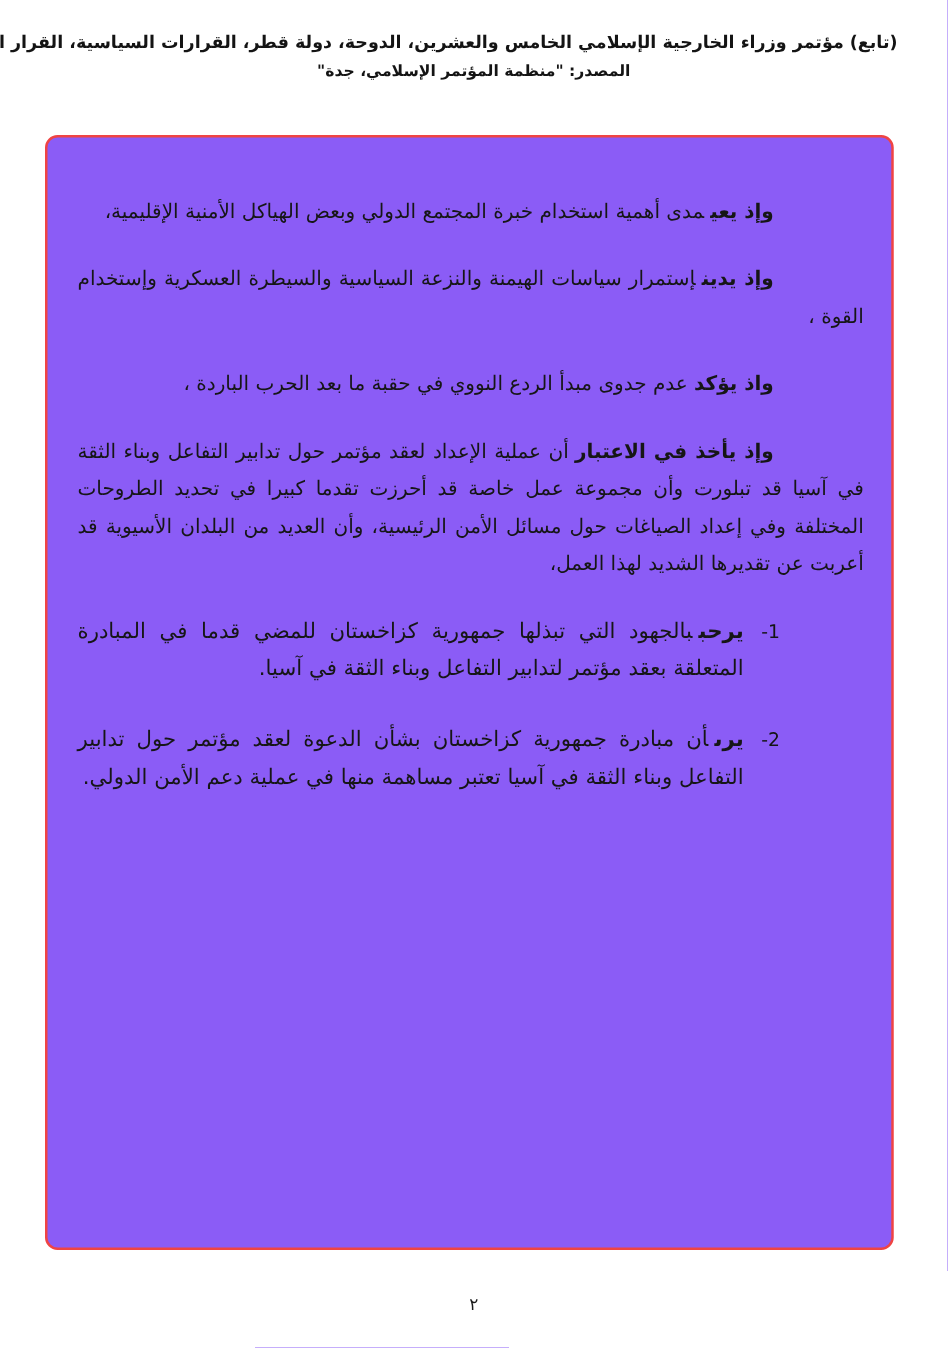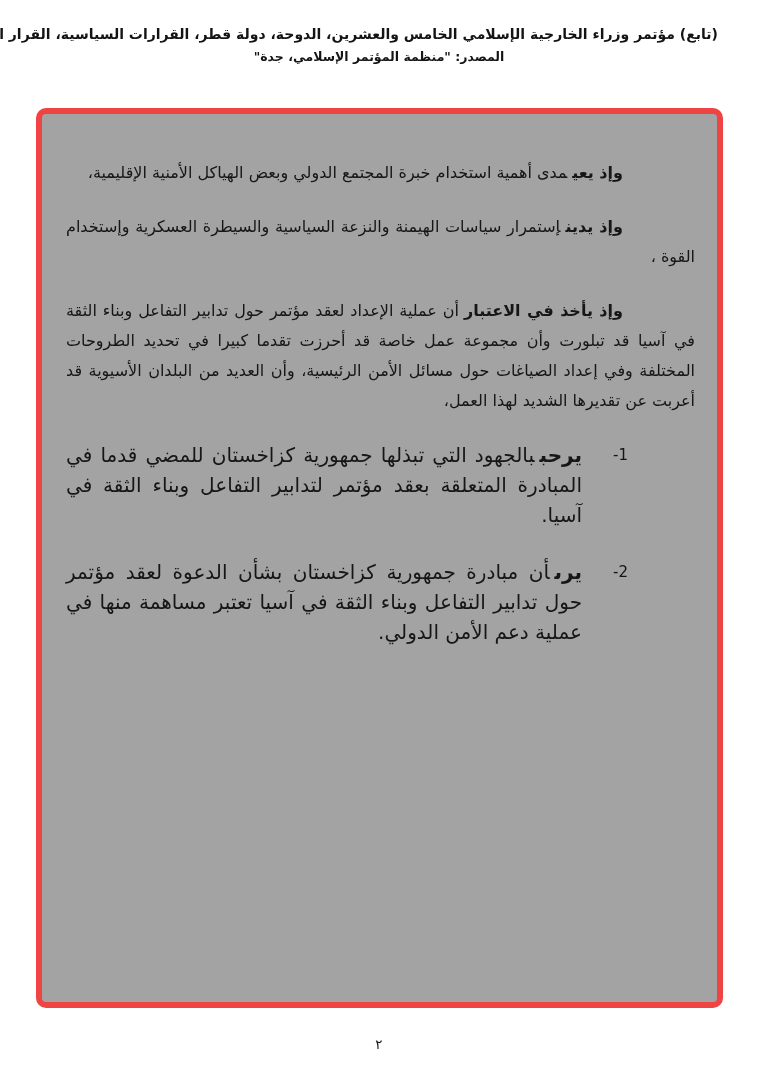--- a/index.html
+++ b/index.html
@@ -8,39 +8,39 @@
     font-family:"DejaVu Sans",sans-serif;color:#141414;overflow:hidden;
   }
   .header{
     position:absolute;top:26px;left:40px;right:40px;
     direction:rtl;text-align:center;font-weight:bold;
   }
   .header-line1{font-size:14px;white-space:nowrap;letter-spacing:-0.2px;}
   .header-line2{font-size:12.5px;margin-top:7px;}
   .frame{
     position:absolute;left:36px;top:108px;width:675px;height:888px;
-    border:6px solid #ef4444;border-radius:10px;background:#a3a3a3;
+    border:2px solid #ef4444;border-radius:10px;background:#8b5cf6;
   }
   .content{
     position:absolute;top:0;left:0;right:0;bottom:0;
     padding:44px 22px 0 24px;direction:rtl;
   }
   .para{
     font-size:16px;line-height:30px;margin:0 0 24px 0;
     text-align:justify;text-indent:72px;color:#161616;
   }
   .para .lead{font-weight:bold;margin-left:5px;}
   .items{margin-top:8px;}
   .item{display:flex;direction:rtl;margin:0 58px 27px 0;}
   .item .num{
     flex:0 0 24px;direction:ltr;unicode-bidi:bidi-override;
     font-size:15px;line-height:30px;text-align:left;
   }
   .item .itext{
-    flex:1;margin:0 31px 0 0;font-size:20px;line-height:30px;
+    flex:1;margin:0 14px 0 0;font-size:17px;line-height:30px;
     text-align:justify;color:#161616;
   }
   .item .itext .lead{font-weight:bold;margin-left:5px;}
   .page-number{
     position:absolute;bottom:26px;left:0;right:0;
     text-align:center;font-size:13.5px;color:#1a1a1a;
   }
 </style>
 </head>
 <body>
@@ -48,20 +48,21 @@
 <div class="header">
   <div class="header-line1">(تابع) مؤتمر وزراء الخارجية الإسلامي الخامس والعشرين، الدوحة، دولة قطر، القرارات السياسية، القرار الرقم ‭٤٠/٢٥-س‬</div>
   <div class="header-line2">المصدر:  "منظمة المؤتمر الإسلامي، جدة"</div>
 </div>
 
 <div class="frame">
   <div class="content">
     <div id="paragraphs">
         <p class="para"><b class="lead">وإذ يعي</b><span>مدى أهمية استخدام خبرة المجتمع الدولي وبعض الهياكل الأمنية الإقليمية،</span></p>
         <p class="para"><b class="lead">وإذ يدين</b><span>إستمرار سياسات الهيمنة والنزعة السياسية والسيطرة العسكرية وإستخدام القوة ،</span></p>
+        <p class="para"><b class="lead">واذ يؤكد</b><span>عدم جدوى مبدأ الردع النووي في حقبة ما بعد الحرب الباردة ،</span></p>
         <p class="para"><b class="lead">وإذ يأخذ في الاعتبار</b><span>أن عملية الإعداد لعقد مؤتمر حول تدابير التفاعل وبناء الثقة في آسيا قد تبلورت وأن مجموعة عمل خاصة قد أحرزت تقدما كبيرا في تحديد الطروحات المختلفة وفي إعداد الصياغات حول مسائل الأمن الرئيسية، وأن العديد من البلدان الأسيوية قد أعربت عن تقديرها الشديد لهذا العمل،</span></p>
       </div>
     <div id="items" class="items">
         <div class="item">
           <span class="num">-1</span>
           <p class="itext"><b class="lead">يرحب</b><span>بالجهود التي تبذلها جمهورية كزاخستان للمضي قدما في المبادرة المتعلقة بعقد مؤتمر لتدابير التفاعل وبناء الثقة في آسيا.</span></p>
         </div>
         <div class="item">
           <span class="num">-2</span>
           <p class="itext"><b class="lead">يرى</b><span>أن مبادرة جمهورية كزاخستان بشأن الدعوة لعقد مؤتمر حول تدابير التفاعل وبناء الثقة في آسيا تعتبر مساهمة منها في عملية دعم الأمن الدولي.</span></p>

